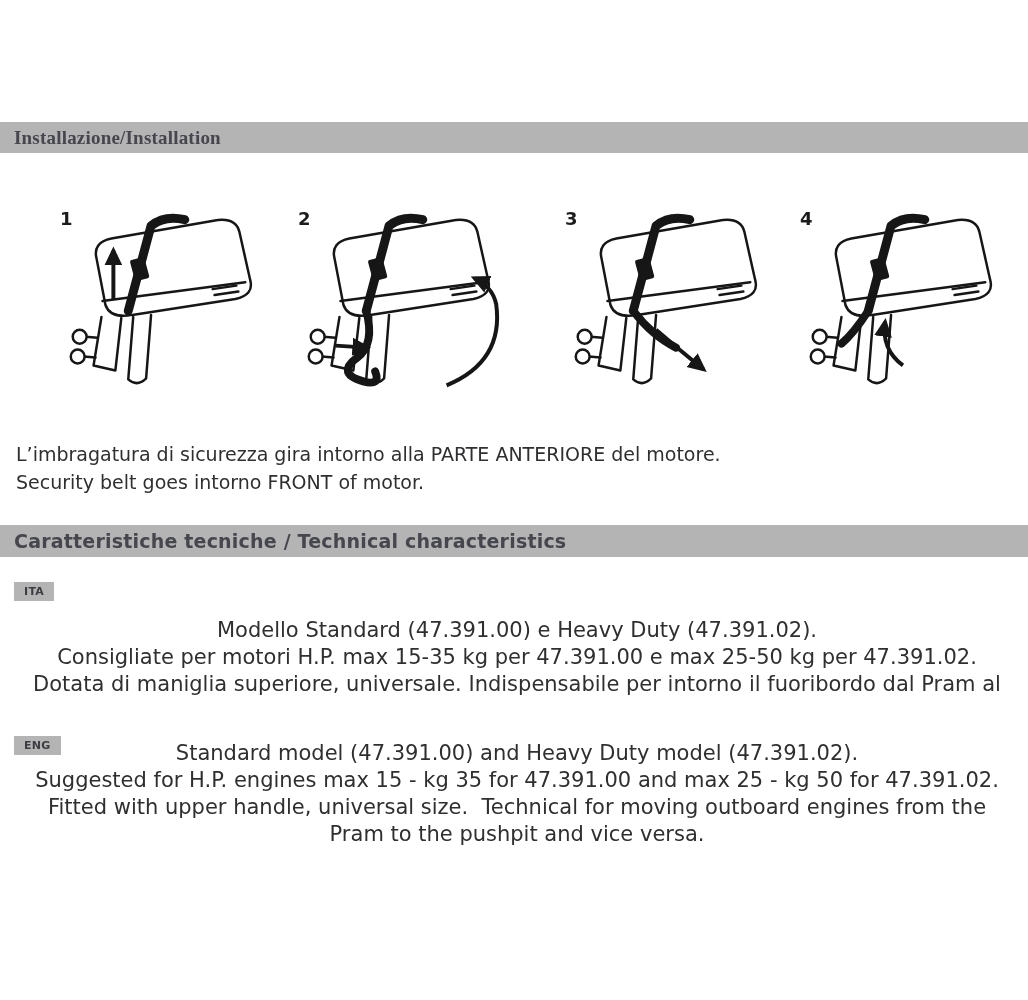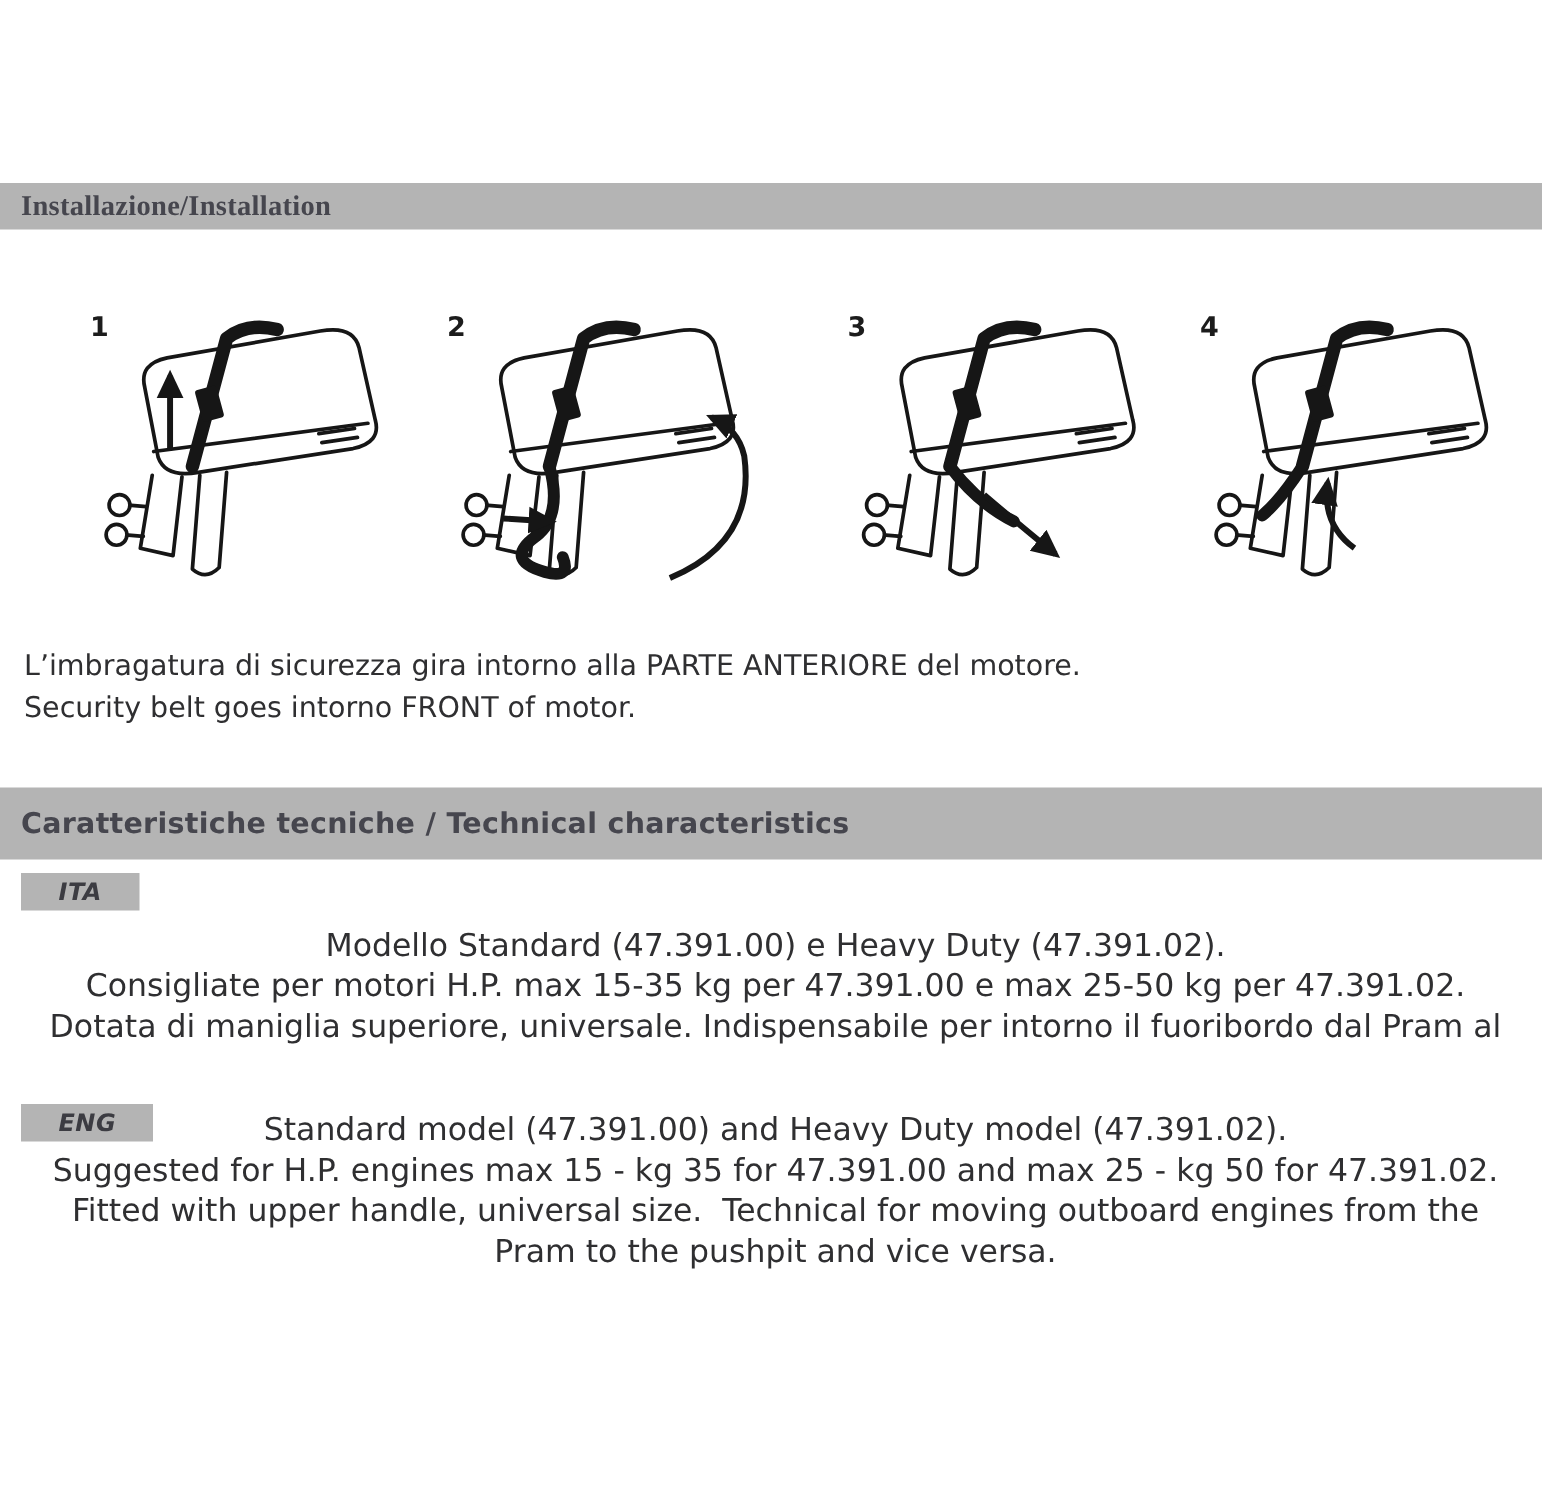--- a/index.html
+++ b/index.html
@@ -11,33 +11,33 @@
   }
   .bar {
     position:absolute; left:0; width:1028px; height:31px;
     background:var(--bar-bg,#b4b4b4); display:flex; align-items:center;
   }
   .bar-title {
     font-weight:bold; font-size:19px; color:var(--bar-text,#46464e);
     padding-left:14px; letter-spacing:.2px;
   }
   .bar1 { top:122px;font-family:Liberation Serif, serif; }
-  .bar2 { top:525px; height:48px; }
+  .bar2 { top:525px; height:32px; }
 
   .figure { position:absolute; top:196px; width:238px; height:214px; }
   .fig1 { left:40px; }  .fig2 { left:278px; }
   .fig3 { left:545px; } .fig4 { left:780px; }
   .fig-num { position:absolute; left:20px; top:12px; font-weight:bold; font-size:18px; color:#1c1c1c; }
   .fig-svg { position:absolute; left:0; top:0; width:238px; height:214px; }
 
-  .caption { position:absolute; top:430px; left:16px; font-size:19px; line-height:28px; }
+  .caption { position:absolute; top:440px; left:16px; font-size:19px; line-height:28px; }
   .badge {
     position:absolute; left:14px; background:var(--badge-bg,#b4b4b4);
-    color:var(--badge-text,#3c3c42); font-weight:bold; font-size:16px;
-    padding:3px 25px; letter-spacing:.3px;font-style:italic;
+    color:var(--badge-text,#3c3c42); font-weight:bold; font-size:11px;
+    padding:3px 10px; letter-spacing:.3px;
   }
   .badge-ita { top:582px; }
   .badge-eng { top:736px; }
   .para { position:absolute; left:12px; right:6px; font-size:21px; line-height:27px;text-align:center; }
   .para-ita { top:617px; }
   .para-eng { top:740px; }
   .line { white-space:pre-wrap; }
   .defs-holder { position:absolute; width:0; height:0; overflow:hidden; }
 </style>
 </head>

